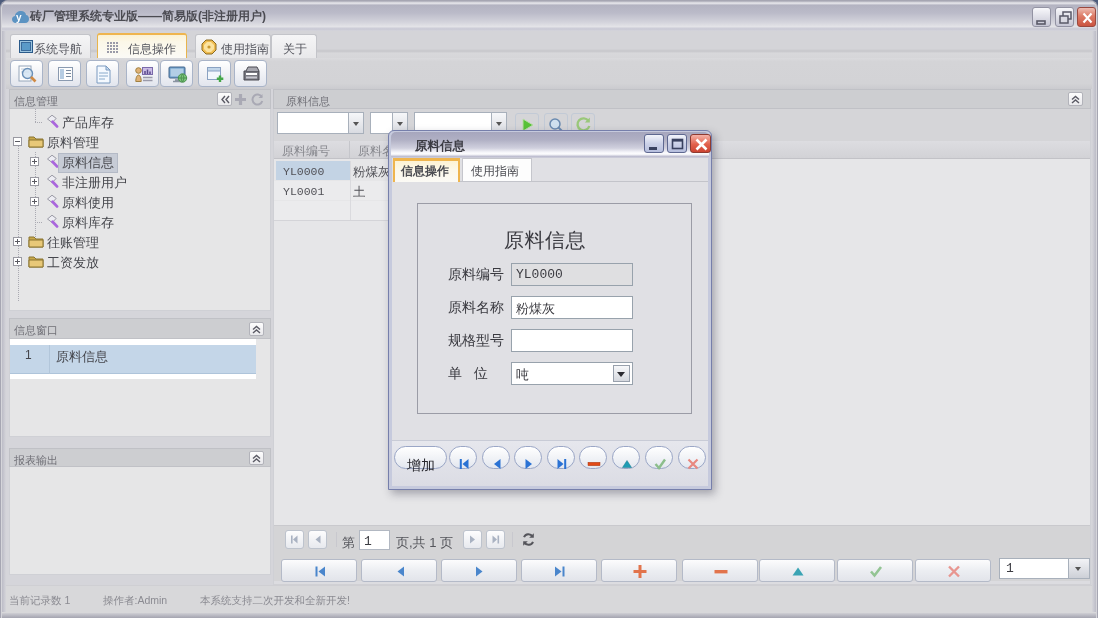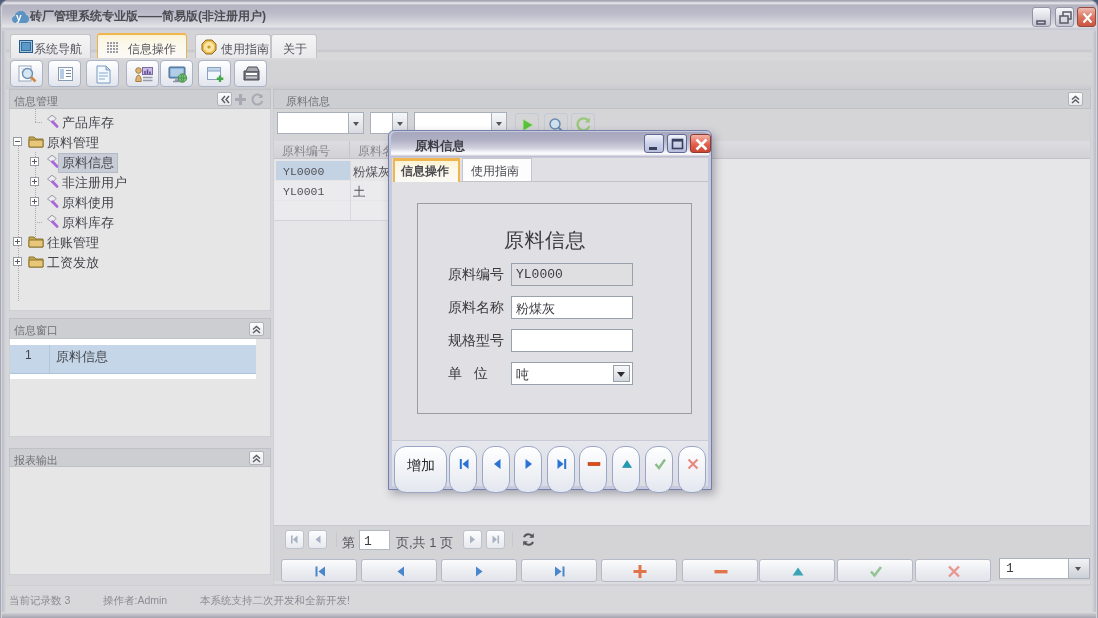--- a/index.html
+++ b/index.html
@@ -73,21 +73,21 @@
 #dclose{background:linear-gradient(#f5b3a8 0%,#e2614c 55%,#cc4432 100%);border-color:#8e3a30;}
 #dcontent{position:absolute;left:3px;top:27px;right:3px;bottom:3px;background:#e0e0e4;}
 .dtab{position:absolute;top:0;height:24px;font-size:12px;border:1px solid #c5c6cc;border-bottom:none;background:#fdfdfd;color:#4b4c52;}
 .dtab.active{background:linear-gradient(#fdf3d4 0%,#fcf8ea 45%,#fbfaf5 100%);border:2px solid #efb54e;border-bottom:none;border-top-width:3px;font-weight:bold;}
 #dform{position:absolute;left:0;right:0;top:24px;height:236px;background:#e0e0e4;}
 #dfield{position:absolute;left:25px;top:21px;width:275px;height:211px;border:1px solid #9b9ca6;}
 .frow{position:absolute;left:0;height:23px;}
 .frow .fl{position:absolute;font-size:14px;color:#3a3a40;top:3px;white-space:nowrap;}
 .finput{position:absolute;left:93px;top:0;width:122px;height:23px;border:1px solid #98a2ac;background:#fff;font-size:13px;padding:3px 0 0 4px;color:#3c3c42;}
 #dfoot{position:absolute;left:0;right:0;bottom:0;height:46px;background:linear-gradient(#e6e7ed,#dbdce4);border-top:1px solid #c8cbd6;}
-.fbtn{position:absolute;top:5px;width:28px;height:47px;border:1px solid #9aa6c6;border-radius:12px;background:linear-gradient(#ffffff 0%,#f0f2f6 55%,#e3e7ef 100%);}
+.fbtn{position:absolute;top:5px;width:28px;height:23px;border:1px solid #9aa6c6;border-radius:12px;background:linear-gradient(#ffffff 0%,#f0f2f6 55%,#e3e7ef 100%);}
 .fbtn svg{position:absolute;left:7px;top:10px;}
 .mono{font-family:"Liberation Mono",monospace;}
 </style></head>
 <body>
 <div id="win">
  <div id="title">
   <svg class="abs" style="left:10px;top:10px;" width="17" height="13" viewBox="0 0 17 13">
         <path d="M4 12 C1 12 0 10 0 8 C0 6 2 5 3 5 C3 2 6 0 9 0 C12 0 14 2 14 4 C16 4 17 6 17 8 C17 10 16 12 13 12 Z" fill="#5c93c2"></path>
         <text x="4" y="10" font-size="10" font-weight="bold" fill="#fff" font-family="Liberation Sans">y</text>
       </svg>
@@ -465,21 +465,21 @@
   <div class="bbtn" style="left:641px;">
         <svg width="14" height="13">
           <path d="M2 1.5 L12 11.5 M12 1.5 L2 11.5" stroke="#e89690" stroke-width="2.4"></path>
         </svg>
       </div>
   <div class="combo mono" style="left:725px;top:449px;width:91px;height:21px;font-size:13px;color:#3c3c42;padding:2px 0 0 6px;">1<div class="arr" style="width:21px;background:linear-gradient(#f2f3f6,#cdd0d7);">
           <span class="carr" style="left:6px;top:8px;"></span>
         </div></div>
  </div>
  <div id="status">
-      <span style="left:7px;">当前记录数 3</span>
+      <span style="left:7px;">当前记录数 1</span>
       <span style="left:101px;">操作者:Admin</span>
       <span style="left:198px;">本系统支持二次开发和全新开发!</span>
     </div>
  <div id="bottom"></div>
  <div class="abs" style="left:1px;top:30px;bottom:6px;width:4px;background:linear-gradient(90deg,#bcbcc7,#d5d5da);"></div>
  <div class="abs" style="right:1px;top:30px;bottom:6px;width:4px;background:linear-gradient(270deg,#bcbcc7,#d5d5da);"></div>
 </div>
 
 <div id="dlg">
  <div id="dtitle">

